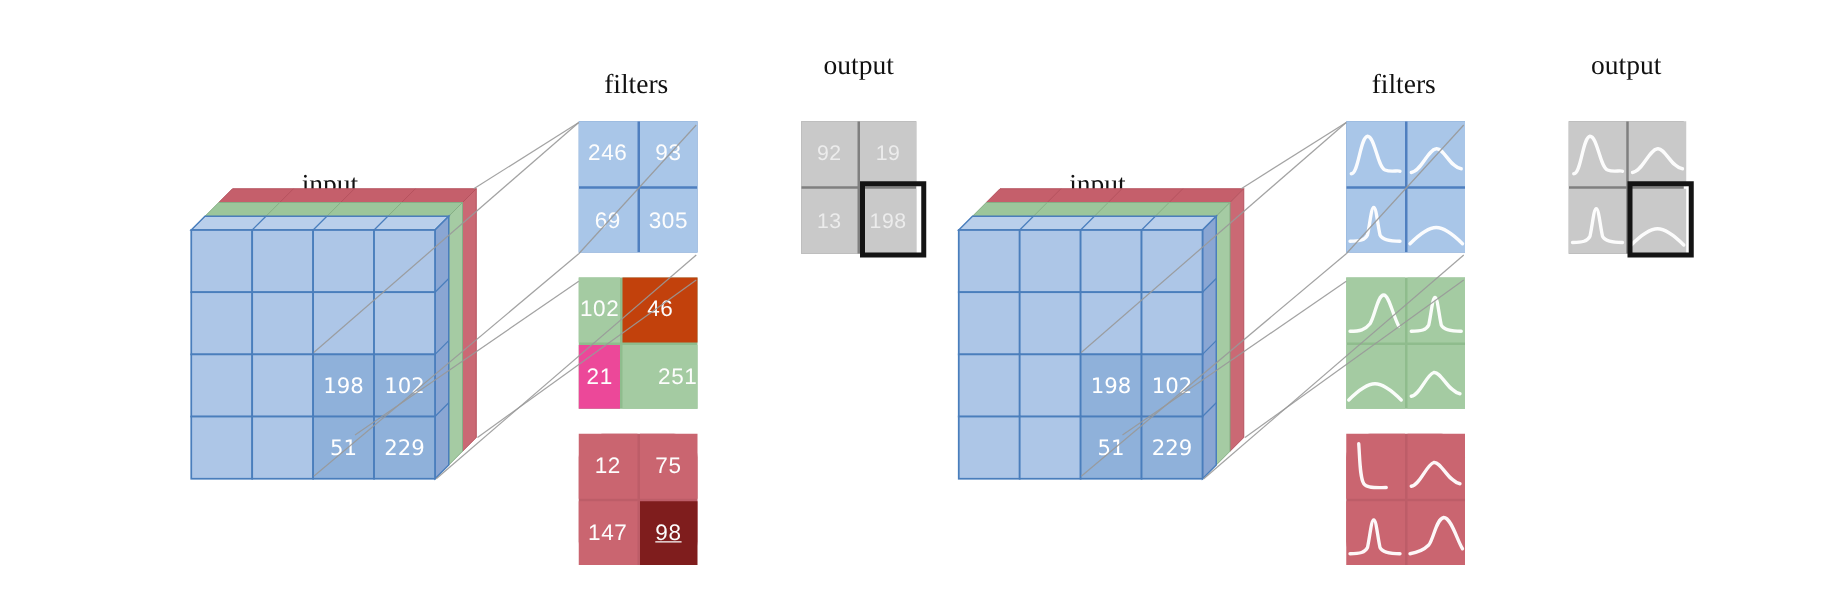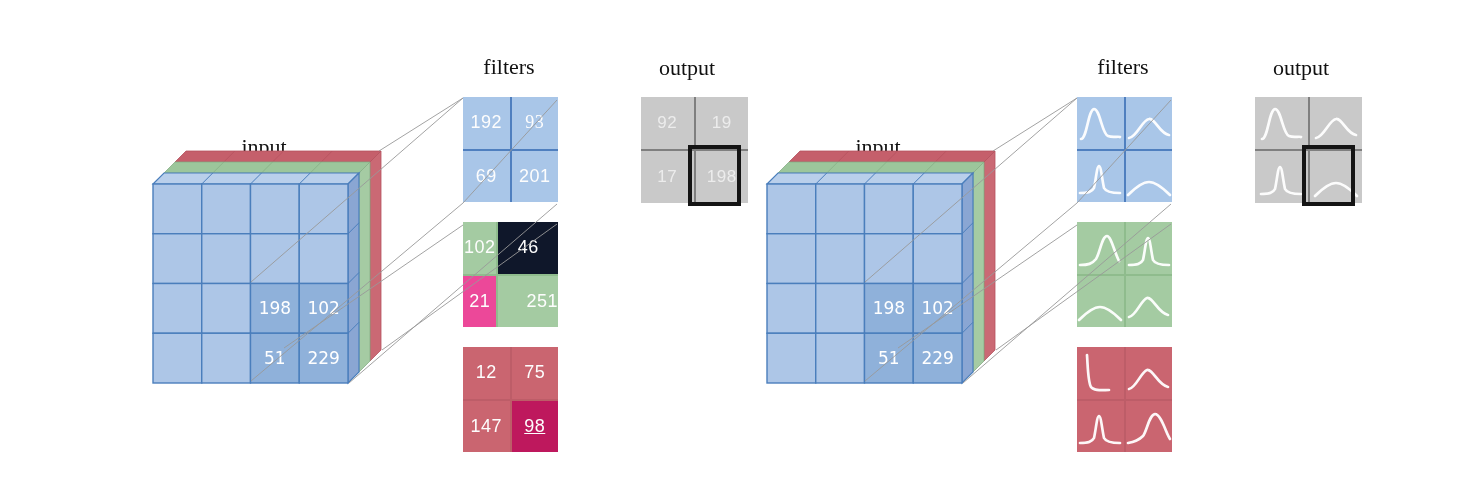--- a/index.html
+++ b/index.html
@@ -4,27 +4,27 @@
 <style>
   html,body{margin:0;padding:0;background:#fff;}
   .stage{position:relative;width:1465px;height:493px;background:#ffffff;overflow:hidden;
          font-family:"Liberation Sans",sans-serif;}
   .diagram{position:absolute;top:0;width:645px;height:493px;}
   .d0{left:130px;} .d1{left:744px;}
   .lbl{position:absolute;transform:translateX(-50%);font-family:"Liberation Serif",serif;
        font-size:22px;color:#111;white-space:nowrap;}
   .lbl-input{left:134px;top:99px;margin-top:35px;}
   .lbl-filters{left:379px;top:54px;}
-  .lbl-output{left:557px;top:55px;}
+  .lbl-output{left:557px;top:39px;}
   .scene{position:absolute;left:0;top:0;width:645px;height:493px;z-index:3;pointer-events:none;}
   .fgrid,.ogrid{position:absolute;display:grid;grid-template-columns:1fr 1fr;
        grid-template-rows:1fr 1fr;gap:2px;z-index:1;}
   .fgrid{left:333px;width:95px;height:105px;}
   .f0{top:97px;} .f1{top:222px;} .f2{top:347px;border-radius:19px;}
-  .ogrid{left:511px;top:97px;width:107px;height:106px;}
+  .ogrid{left:511px;top:97px;width:92px;height:106px;}
   .cell{display:flex;align-items:center;justify-content:center;
         font-size:18px;color:#fdfdfd;letter-spacing:.5px;}
   .ogrid .cell{color:#ececec;font-size:17px;}
   .curve{display:block;}
   .hibox{position:absolute;left:558px;top:145px;width:53px;height:61px;
          border:4px solid #141414;z-index:4;box-sizing:border-box;}
 </style>
 </head>
 <body>
 
@@ -77,71 +77,71 @@
         <line x1="121" y1="282" x2="333" y2="98" stroke="#999999" stroke-width="1" opacity="0.9"></line>
         <line x1="121" y1="381" x2="333" y2="203" stroke="#999999" stroke-width="1" opacity="0.9"></line>
         <line x1="333" y1="203" x2="427" y2="100" stroke="#999999" stroke-width="1" opacity="0.9"></line>
         <line x1="154" y1="348" x2="333" y2="225" stroke="#999999" stroke-width="1" opacity="0.9"></line>
         <line x1="252" y1="350" x2="427" y2="224" stroke="#999999" stroke-width="1" opacity="0.9"></line>
         <line x1="219" y1="383" x2="427" y2="204" stroke="#999999" stroke-width="1" opacity="0.9"></line>
       </svg>
     <div class="filters-stack">
         <div class="fgrid f0" style="background: rgb(79, 127, 191);">
           <div class="cell" style="background: rgb(169, 198, 232);">
-            <span>192</span>
-          </div>
-          <div class="cell" style="background: rgb(169, 198, 232); font-family: Liberation Serif, serif;">
+            <span>246</span>
+          </div>
+          <div class="cell" style="background: rgb(169, 198, 232);">
             <span>93</span>
           </div>
           <div class="cell" style="background: rgb(169, 198, 232);">
             <span>69</span>
           </div>
           <div class="cell" style="background: rgb(169, 198, 232);">
-            <span>201</span>
+            <span>305</span>
           </div>
         </div>
         <div class="fgrid f1" style="background: rgb(143, 188, 141);">
           <div class="cell" style="background: rgb(164, 203, 162);">
             <span>102</span>
           </div>
-          <div class="cell" style="background: #0f172a;">
+          <div class="cell" style="background: #c2410c;">
             <span>46</span>
           </div>
           <div class="cell" style="background: #ec4899;">
             <span>21</span>
           </div>
           <div class="cell" style="background: rgb(164, 203, 162); padding-left: 28px;">
             <span>251</span>
           </div>
         </div>
         <div class="fgrid f2" style="background: rgb(189, 93, 104);">
           <div class="cell" style="background: rgb(202, 101, 112);">
             <span>12</span>
           </div>
           <div class="cell" style="background: rgb(202, 101, 112);">
             <span>75</span>
           </div>
           <div class="cell" style="background: rgb(202, 101, 112);">
             <span>147</span>
           </div>
-          <div class="cell" style="background: #be185d; text-decoration: underline;">
+          <div class="cell" style="background: #7f1d1d; text-decoration: underline;">
             <span>98</span>
           </div>
         </div>
       </div>
     <div class="outwrap">
         <div class="ogrid" style="background: rgb(127, 127, 127);">
           <div class="cell" style="background: rgb(201, 201, 201);">
             <span>92</span>
           </div>
           <div class="cell" style="background: rgb(201, 201, 201);">
             <span>19</span>
           </div>
           <div class="cell" style="background: rgb(201, 201, 201);">
-            <span>17</span>
+            <span>13</span>
           </div>
           <div class="cell" style="background: rgb(201, 201, 201);">
             <span>198</span>
           </div>
         </div>
         <div class="hibox" style="border-color: rgb(20, 20, 20);"></div>
       </div>
   </div>
 
   <div class="diagram d1">

